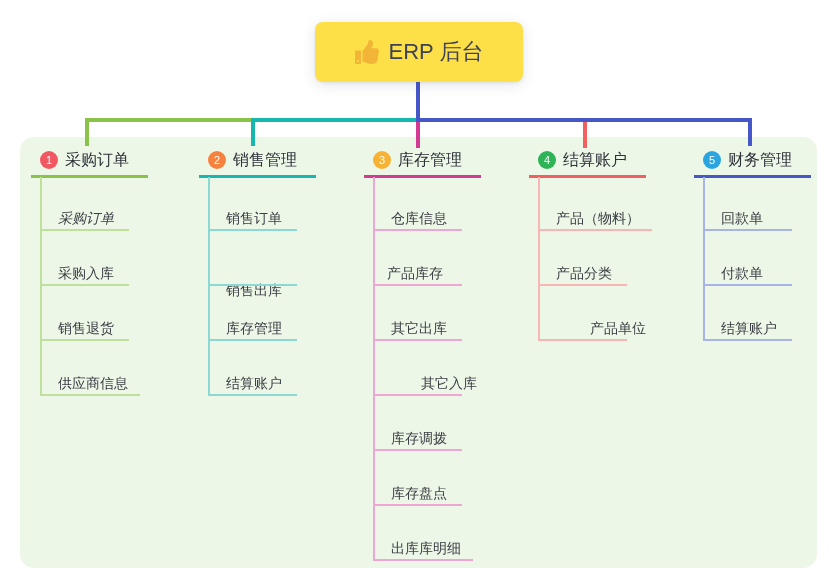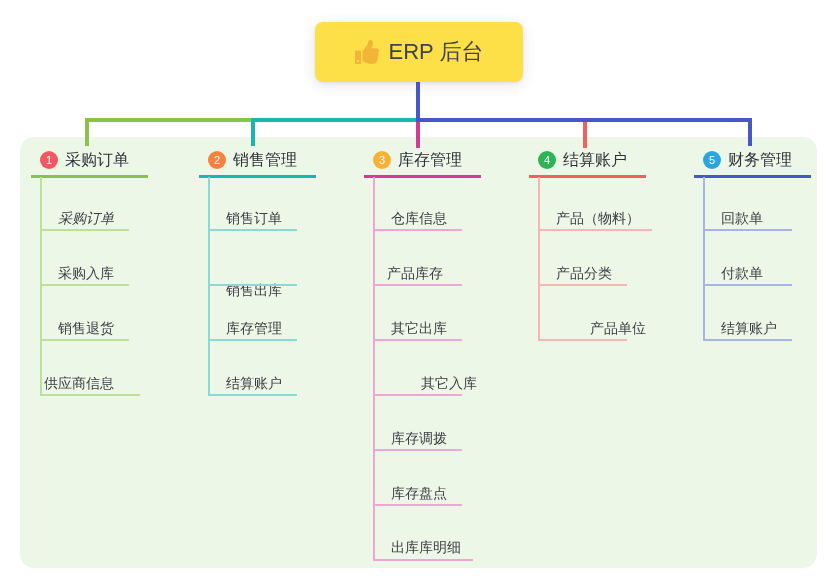--- a/index.html
+++ b/index.html
@@ -68,21 +68,21 @@
         <span>采购订单</span>
       </div>
       <div class="line" style="left: 31px; top: 175px; width: 117px; height: 3px; background: rgb(139, 195, 74);"></div>
       <div class="line" style="left: 40px; top: 177px; width: 2px; height: 219px; background: rgb(191, 224, 155);"></div>
       <div class="child-label" style="left: 58px; top: 208px; font-style: italic;">采购订单</div>
       <div class="line" style="left: 40px; top: 229px; width: 89px; height: 2px; background: rgb(191, 224, 155);"></div>
       <div class="child-label" style="left: 58px; top: 263px;">采购入库</div>
       <div class="line" style="left: 40px; top: 284px; width: 89px; height: 2px; background: rgb(191, 224, 155);"></div>
       <div class="child-label" style="left: 58px; top: 318px;">销售退货</div>
       <div class="line" style="left: 40px; top: 339px; width: 89px; height: 2px; background: rgb(191, 224, 155);"></div>
-      <div class="child-label" style="left: 44px; top: 373px; text-align: right;">供应商信息</div>
+      <div class="child-label" style="left: 58px; top: 373px; text-align: right;">供应商信息</div>
       <div class="line" style="left: 40px; top: 394px; width: 100px; height: 2px; background: rgb(191, 224, 155);"></div>
       <div class="branch-header" style="left: 208px; top: 149px;">
         <span class="badge" style="background: rgb(245, 131, 63);">2</span>
         <span>销售管理</span>
       </div>
       <div class="line" style="left: 199px; top: 175px; width: 117px; height: 3px; background: rgb(23, 183, 176);"></div>
       <div class="line" style="left: 208px; top: 177px; width: 2px; height: 219px; background: rgb(140, 217, 212);"></div>
       <div class="child-label" style="left: 226px; top: 208px;">销售订单</div>
       <div class="line" style="left: 208px; top: 229px; width: 89px; height: 2px; background: rgb(140, 217, 212);"></div>
       <div class="child-label" style="left: 226px; top: 280px;">销售出库</div>
@@ -102,21 +102,21 @@
       <div class="child-label" style="left: 387px; top: 263px;">产品库存</div>
       <div class="line" style="left: 373px; top: 284px; width: 89px; height: 2px; background: rgb(240, 166, 210);"></div>
       <div class="child-label" style="left: 391px; top: 318px;">其它出库</div>
       <div class="line" style="left: 373px; top: 339px; width: 89px; height: 2px; background: rgb(240, 166, 210);"></div>
       <div class="child-label" style="left: 391px; top: 373px; margin-left: 30px;">其它入库</div>
       <div class="line" style="left: 373px; top: 394px; width: 89px; height: 2px; background: rgb(240, 166, 210);"></div>
       <div class="child-label" style="left: 391px; top: 428px;">库存调拨</div>
       <div class="line" style="left: 373px; top: 449px; width: 89px; height: 2px; background: rgb(240, 166, 210);"></div>
       <div class="child-label" style="left: 391px; top: 483px;">库存盘点</div>
       <div class="line" style="left: 373px; top: 504px; width: 89px; height: 2px; background: rgb(240, 166, 210);"></div>
-      <div class="child-label" style="left: 391px; top: 538px; font-family: Liberation Serif, serif;">出库库明细</div>
+      <div class="child-label" style="left: 391px; top: 538px;">出库库明细</div>
       <div class="line" style="left: 373px; top: 559px; width: 100px; height: 2px; background: rgb(240, 166, 210);"></div>
       <div class="branch-header" style="left: 538px; top: 149px;">
         <span class="badge" style="background: rgb(46, 179, 87);">4</span>
         <span>结算账户</span>
       </div>
       <div class="line" style="left: 529px; top: 175px; width: 117px; height: 3px; background: rgb(241, 95, 95);"></div>
       <div class="line" style="left: 538px; top: 177px; width: 2px; height: 164px; background: rgb(249, 180, 180);"></div>
       <div class="child-label" style="left: 556px; top: 208px;">产品（物料）</div>
       <div class="line" style="left: 538px; top: 229px; width: 114px; height: 2px; background: rgb(249, 180, 180);"></div>
       <div class="child-label" style="left: 556px; top: 263px;">产品分类</div>

